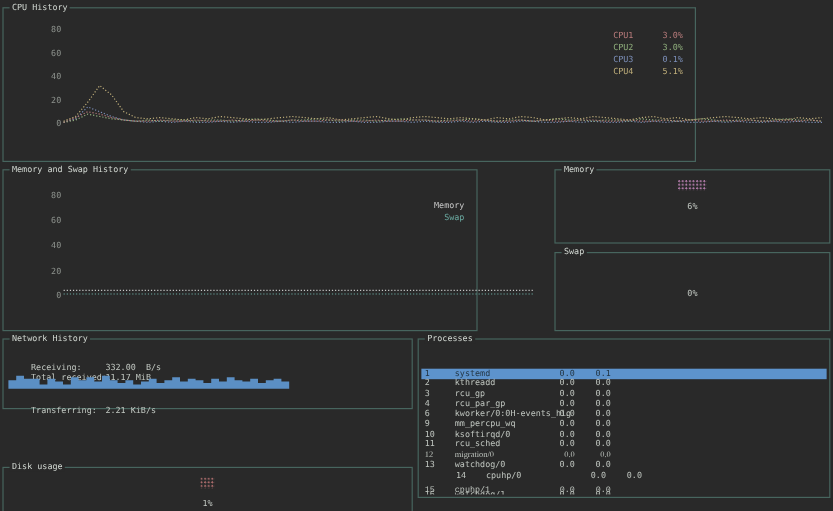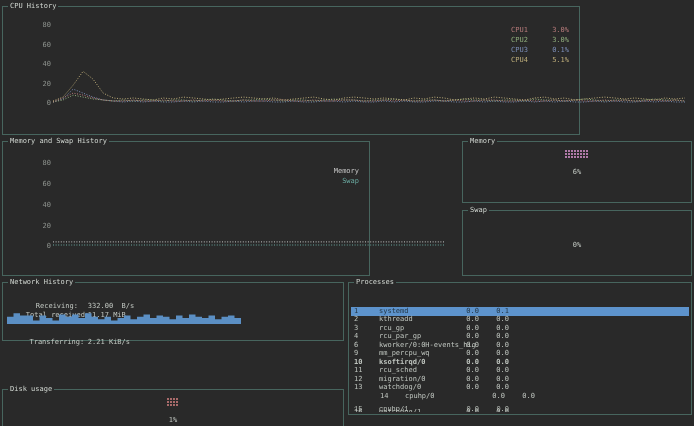--- a/index.html
+++ b/index.html
@@ -21,21 +21,21 @@
   .legend-row{display:flex;justify-content:space-between;line-height:10px;white-space:pre;}
   .c-cpu1{color:#b97c7c;} .c-cpu2{color:#8fae7c;text-align:center;} .c-cpu3{color:#7c8fb9;} .c-cpu4{color:#bfae7a;align-items:flex-end;}
   .c-mem{color:#c8c8c8;} .c-swap{color:#6aa9a0;}
   .ms-legend{position:absolute;right:10px;top:24px;text-align:right;line-height:10px;}
   
   .dot-block{height:9px;margin:0 auto;background-size:3px 3px;}
   .mem-dots{width:24px;background-image:radial-gradient(circle at 1px 1px,#b07aa8 0.8px,transparent 0.95px);}
   .disk-dots{width:12px;background-image:radial-gradient(circle at 1px 1px,#a86a6a 0.8px,transparent 0.95px);}
   .gauge-val{position:absolute;left:0;right:0;text-align:center;color:#c2c8c2;}
   
-  .net-line{position:absolute;left:6px;white-space:pre;line-height:8px;text-align:center;}
+  .net-line{position:absolute;left:6px;white-space:pre;line-height:8px;}
   .net-label{display:inline-block;width:62px;}
   
   .proc-header{position:absolute;top:10px;left:0;right:0;height:9px;color:#d2d8d2;}
   .ph-pid{position:absolute;left:5px;} .ph-cmd{position:absolute;left:30px;}
   .ph-cpu{position:absolute;left:100px;width:30px;text-align:right;}
   .ph-mem{position:absolute;left:132px;width:28px;text-align:right;}
   .proc-rows{position:absolute;top:24px;left:2px;right:2px;bottom:2px;overflow:hidden;}
   .proc-row{position:absolute;left:0;right:0;height:9px;line-height:9px;color:#bfc5bf;}
   .proc-row.selected{background:#5d93cc;color:#233645;}
   .pr-pid{position:absolute;left:3px;} .pr-cmd{position:absolute;left:28px;max-width:97px;overflow:hidden;white-space:nowrap;}
@@ -71,21 +71,21 @@
       <span>CPU3</span>
       <span>0.1%</span>
     </div>
     <div class="legend-row c-cpu4">
       <span>CPU4</span>
       <span>5.1%</span>
     </div>
   </div>
 </section>
 
-<section class="box" style="left:2px;top:141px;width:368px;height:135px;">
+<section class="box" style="left:2px;top:141px;width:396px;height:135px;">
   <span class="box-title">Memory and Swap History</span>
   <span class="ytick" style="top:18px;">80</span>
   <span class="ytick" style="top:39px;">60</span>
   <span class="ytick" style="top:60px;">40</span>
   <span class="ytick" style="top:81px;">20</span>
   <span class="ytick" style="top:101px;">0</span>
   <svg id="ms-chart" width="454" height="133">
       <polyline points="50.0,99.9 56.2,99.9 62.4,99.9 68.7,99.9 74.9,99.9 81.1,99.9 87.3,99.9 93.6,99.9 99.8,99.9 106.0,99.9 112.2,99.9 118.4,99.9 124.7,99.9 130.9,99.9 137.1,99.9 143.3,99.9 149.6,99.9 155.8,99.9 162.0,99.9 168.2,99.9 174.4,99.9 180.7,99.9 186.9,99.9 193.1,99.9 199.3,99.9 205.6,99.9 211.8,99.9 218.0,99.9 224.2,99.9 230.4,99.9 236.7,99.9 242.9,99.9 249.1,99.9 255.3,99.9 261.6,99.9 267.8,99.9 274.0,99.9 280.2,99.9 286.4,99.9 292.7,99.9 298.9,99.9 305.1,99.9 311.3,99.9 317.6,99.9 323.8,99.9 330.0,99.9 336.2,99.9 342.4,99.9 348.7,99.9 354.9,99.9 361.1,99.9 367.3,99.9 373.6,99.9 379.8,99.9 386.0,99.9 392.2,99.9 398.4,99.9 404.7,99.9 410.9,99.9 417.1,99.9 423.3,99.9 429.6,99.9 435.8,99.9 442.0,99.9" style="fill:none;stroke:#c8c8c8;stroke-width:1;stroke-dasharray:1 1.6;"></polyline>
       <polyline points="50.0,103.0 56.2,103.0 62.4,103.0 68.7,103.0 74.9,103.0 81.1,103.0 87.3,103.0 93.6,103.0 99.8,103.0 106.0,103.0 112.2,103.0 118.4,103.0 124.7,103.0 130.9,103.0 137.1,103.0 143.3,103.0 149.6,103.0 155.8,103.0 162.0,103.0 168.2,103.0 174.4,103.0 180.7,103.0 186.9,103.0 193.1,103.0 199.3,103.0 205.6,103.0 211.8,103.0 218.0,103.0 224.2,103.0 230.4,103.0 236.7,103.0 242.9,103.0 249.1,103.0 255.3,103.0 261.6,103.0 267.8,103.0 274.0,103.0 280.2,103.0 286.4,103.0 292.7,103.0 298.9,103.0 305.1,103.0 311.3,103.0 317.6,103.0 323.8,103.0 330.0,103.0 336.2,103.0 342.4,103.0 348.7,103.0 354.9,103.0 361.1,103.0 367.3,103.0 373.6,103.0 379.8,103.0 386.0,103.0 392.2,103.0 398.4,103.0 404.7,103.0 410.9,103.0 417.1,103.0 423.3,103.0 429.6,103.0 435.8,103.0 442.0,103.0" style="fill:none;stroke:#6aa9a0;stroke-width:1;stroke-dasharray:1 1.6;"></polyline>
     </svg>
@@ -160,33 +160,33 @@
         <span class="pr-cmd">kworker/0:0H-events_high</span>
         <span class="pr-cpu">0.0</span>
         <span class="pr-mem">0.0</span>
       </div>
       <div class="proc-row" style="top: 42.25px;">
         <span class="pr-pid">9</span>
         <span class="pr-cmd">mm_percpu_wq</span>
         <span class="pr-cpu">0.0</span>
         <span class="pr-mem">0.0</span>
       </div>
-      <div class="proc-row" style="top: 50.7px; font-weight: bold;">
+      <div class="proc-row" style="top: 50.7px;">
         <span class="pr-pid">10</span>
         <span class="pr-cmd">ksoftirqd/0</span>
         <span class="pr-cpu">0.0</span>
         <span class="pr-mem">0.0</span>
       </div>
       <div class="proc-row" style="top: 59.15px;">
         <span class="pr-pid">11</span>
         <span class="pr-cmd">rcu_sched</span>
         <span class="pr-cpu">0.0</span>
         <span class="pr-mem">0.0</span>
       </div>
-      <div class="proc-row" style="top: 67.6px;">
+      <div class="proc-row" style="top: 67.6px; font-family: Liberation Serif, serif;">
         <span class="pr-pid">12</span>
         <span class="pr-cmd">migration/0</span>
         <span class="pr-cpu">0.0</span>
         <span class="pr-mem">0.0</span>
       </div>
       <div class="proc-row" style="top: 76.05px;">
         <span class="pr-pid">13</span>
         <span class="pr-cmd">watchdog/0</span>
         <span class="pr-cpu">0.0</span>
         <span class="pr-mem">0.0</span>

